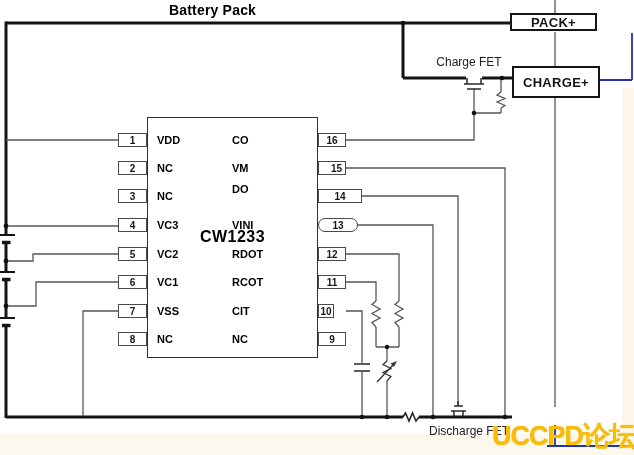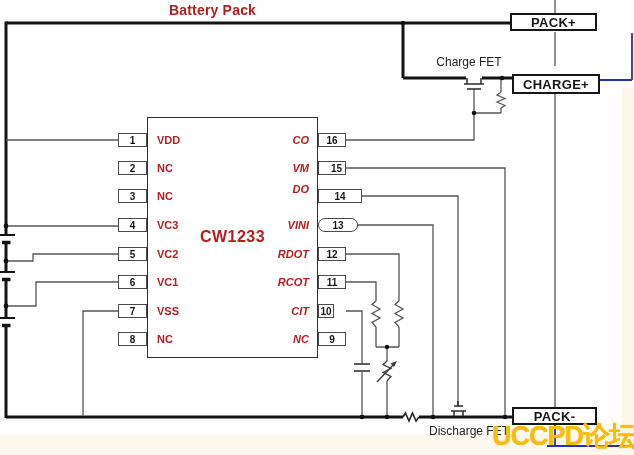--- a/index.html
+++ b/index.html
@@ -3,27 +3,27 @@
 <meta charset="utf-8">
 <style>
   html,body{margin:0;padding:0;background:#fff;}
   #canvas{
     position:relative;width:634px;height:455px;background:#ffffff;overflow:hidden;
     font-family:"Liberation Sans","DejaVu Sans",sans-serif;color:#141414;
   }
   .abs{position:absolute;}
   .band-right{left:622px;top:88px;width:12px;height:367px;background:#fcf6e9;}
   .band-bottom{left:0;top:434px;width:634px;height:21px;background:#fdf8ee;}
-  .lbl{position:absolute;color:#b91c1c;}
+  .lbl{position:absolute;color:#000000;}
   .title{font-size:14px;font-weight:600;letter-spacing:.2px;text-align:center;}
   .icbox{position:absolute;border:1.6px solid #2f2f2f;background:#fff;box-sizing:border-box;}
   .icname{font-size:16px;font-weight:700;text-align:center;letter-spacing:.5px;}
   .pinlabel{font-size:11px;font-weight:700;height:14px;line-height:14px;}
   .pl-left{text-align:left;}
-  .pl-right{text-align:right;font-style:italic;}
+  .pl-right{}
   .pinnum{
     position:absolute;box-sizing:border-box;border:1.3px solid #4a4a4a;background:#fff;
     font-size:10px;font-weight:700;display:flex;align-items:center;justify-content:center;
     height:14px;
   }
   .term{
     position:absolute;box-sizing:border-box;border:2px solid #161616;background:#fff;
     font-size:13px;font-weight:700;display:flex;align-items:center;justify-content:center;
     letter-spacing:.3px;
   }
@@ -155,21 +155,20 @@
   <div class="pinnum" style="left:318px;top:133px;width:28px;">16</div>
   <div class="pinnum" style="left:318px;top:161px;width:28px;padding-left:9px;">15</div>
   <div class="pinnum" style="left:318px;top:189px;width:44px;">14</div>
   <div class="pinnum" style="left:318px;top:218px;width:40px;border-radius:7px;">13</div>
   <div class="pinnum" style="left:318px;top:247px;width:28px;">12</div>
   <div class="pinnum" style="left:318px;top:275px;width:28px;">11</div>
   <div class="pinnum" style="left:318px;top:304px;width:16px;">10</div>
   <div class="pinnum" style="left:318px;top:332px;width:28px;">9</div>
 
   <div class="term" style="left:510px;top:13px;width:87px;height:18px;">PACK+</div>
-  <div class="term" style="left:512px;top:66px;width:88px;height:20px;margin-top:8px;">CHARGE+</div>
-  <div class="term" style="left:512px;top:407px;width:85px;height:18px;">PACK-</div>
+  <div class="term" style="left:512px;top:66px;width:88px;height:32px;">CHARGE+</div>
 
   <div class="lbl fetlabel" style="left:430px;top:55px;width:78px;">Charge FET</div>
   <div class="lbl fetlabel" style="left:428px;top:424px;width:82px;">Discharge FET</div>
 
   <div class="watermark" style="left:492px;top:422px;">UCCPD论坛</div>
 
 </div>
 
 </body></html>

